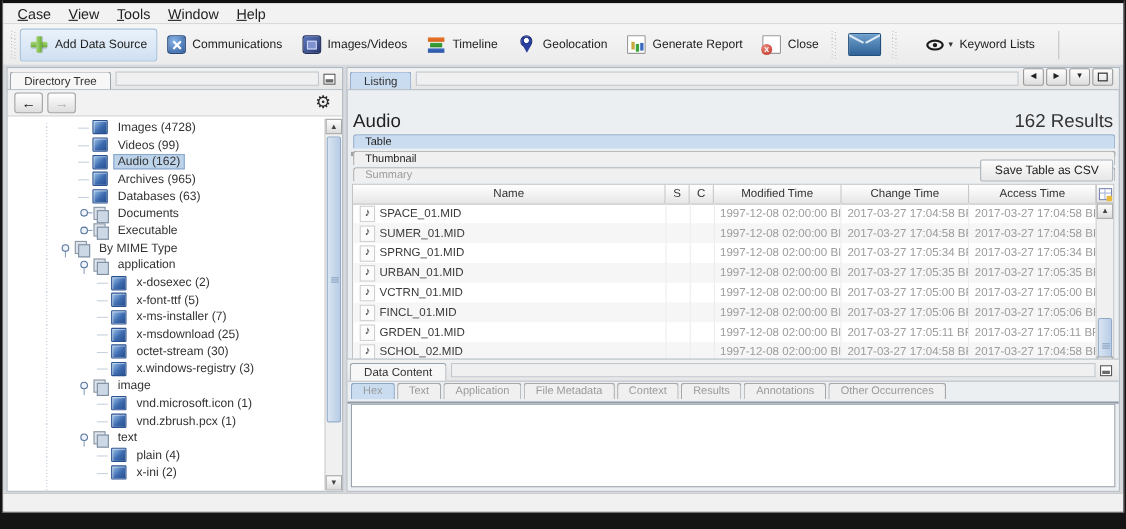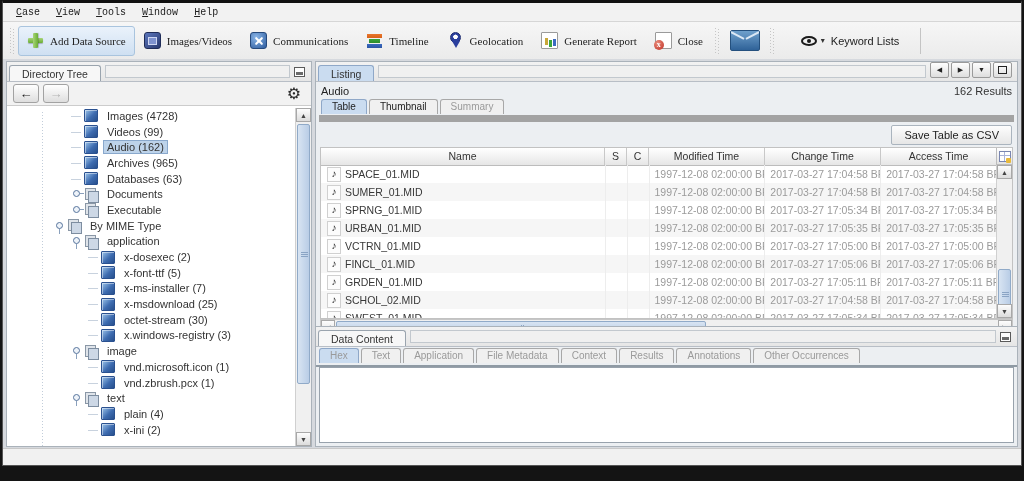--- a/index.html
+++ b/index.html
@@ -3,30 +3,30 @@
 <meta charset="utf-8">
 <style>
   html,body{margin:0;padding:0;background:#141414;width:1024px;height:481px;overflow:hidden;
     font-family:"Liberation Sans", sans-serif;-webkit-font-smoothing:antialiased;}
   .window{width:1018px;height:462px;margin:0 auto;border:1px solid #555;border-top:3px solid #111;
     background:#e9ebee;position:relative;}
   .flex{flex:1}
   
   .menubar{height:18px;background:#f2f2f2;border-bottom:1px solid #d6d6d6;display:flex;align-items:center;
     padding-left:6px;gap:2px;}
-  .menu-item{display:inline-block;font-size:10px;color:#222;padding:1px 7px;cursor:default;font-family:Liberation Mono, monospace;}
+  .menu-item{display:inline-block;font-size:13px;color:#222;padding:1px 7px;cursor:default;}
   .menu-item::first-letter{text-decoration:underline;}
   
   .toolbar{height:37px;background:linear-gradient(#f6f6f6,#ebebeb);border-bottom:1px solid #cfcfcf;
     display:flex;align-items:center;padding:0 4px;}
   .grip{width:5px;height:26px;margin:0 3px;
     background-image:repeating-linear-gradient(to bottom,#c6c6c6 0 1px,transparent 1px 3px),
                      repeating-linear-gradient(to bottom,#c6c6c6 0 1px,transparent 1px 3px);
     background-size:1px 100%,1px 100%;background-position:0 0,3px 1px;background-repeat:no-repeat;}
-  .tbgroup{display:flex;align-items:center;font-family:Liberation Serif, serif;}
+  .tbgroup{display:flex;align-items:center;}
   .tbtn{display:flex;align-items:center;gap:6px;border:1px solid transparent;background:transparent;
     padding:4px 8px;font-family:inherit;font-size:11px;color:#222;border-radius:3px;height:30px;box-sizing:border-box;}
   .tbtn.active{background:linear-gradient(#eaf2fb,#cfe0f2);border:1px solid #a9c4de;}
   .tlbl{white-space:nowrap;}
   .ticn{width:17px;height:17px;display:inline-block;position:relative;}
   .ic-plus::before{content:'';position:absolute;left:1px;top:6px;width:15px;height:5px;border-radius:1px;
     background:linear-gradient(#a8d47a,#6aaf35);box-shadow:0 1px 1px rgba(0,0,0,.25);}
   .ic-plus::after{content:'';position:absolute;left:6px;top:1px;width:5px;height:15px;border-radius:1px;
     background:linear-gradient(90deg,#a8d47a,#6aaf35);box-shadow:1px 0 1px rgba(0,0,0,.2);}
   .ic-images{background:linear-gradient(135deg,#5c77bd,#28386f);border-radius:3px;border:1px solid #1f2c58;box-sizing:border-box;}
@@ -108,23 +108,23 @@
   .hscroll .sbtn{width:14px;height:100%;} .hbl{left:0;} .hbr{right:0;left:auto;}
   .hthumb{position:absolute;left:15px;top:1px;bottom:1px;width:368px;border:1px solid #90aac8;border-radius:2px;
     background:linear-gradient(#d8e4f2,#b9cde6);}
   .hthumb::after{content:'';position:absolute;top:3px;left:50%;width:1px;height:7px;background:#8aa4c4;box-shadow:2px 0 0 #8aa4c4;}
   
   .winctl{display:flex;gap:2px;margin:0 3px 3px 0;}
   .ctlbtn{width:17px;height:14px;border:1px solid #9a9a9a;border-radius:2px;background:linear-gradient(#fefefe,#dedede);
     font-size:7px;color:#222;text-align:center;line-height:13px;display:inline-block;}
   .maxglyph{display:inline-block;width:7px;height:6px;border:1px solid #222;margin-top:3px;}
   .listing-body{padding:2px 3px 0;}
-  .crumbrow{display:flex;font-size:11px;color:#222;padding:1px 2px 2px;}
+  .crumbrow{display:flex;font-size:17px;color:#222;padding:1px 2px 2px;margin-top:15px;}
   .results{margin-left:auto;color:#333;}
-  .vtabs{display:flex;gap:2px;padding-left:2px;border-bottom:7px solid #a3a3a3;height:16px;}
+  .vtabs{display:flex;gap:2px;padding-left:2px;border-bottom:4px solid #a3a3a3;height:16px;flex-direction:column;}
   .vtab,.dctab{font-size:10px;color:#222;background:#f0f0f0;border:1px solid #a8a8a8;border-bottom:none;
     border-radius:3px 3px 0 0;padding:1px 10px 0;height:15px;box-sizing:border-box;white-space:nowrap;}
   .vtab.sel,.dctab.sel{background:#cadcf0;border-color:#8fa8c8;}
   .vtab.dis{color:#9a9a9a;}
   .csvrow{height:25px;display:flex;justify-content:flex-end;align-items:center;padding-right:2px;}
   .csvbtn{font-family:inherit;font-size:11px;color:#222;background:linear-gradient(#fdfdfd,#e6e6e6);
     border:1px solid #aab4be;border-radius:2px;padding:2px 12px;height:20px;}
   .tablewrap{position:relative;height:172px;margin:0 1px;border:1px solid #c2c2c2;background:#fff;overflow:hidden;box-sizing:border-box;}
   .thead{display:flex;height:17px;background:linear-gradient(#ffffff,#e6e6e6);border-bottom:1px solid #bcbcbc;}
   .hcell{font-size:10.5px;color:#333;text-align:center;line-height:16px;box-sizing:border-box;border-right:1px solid #c8c8c8;overflow:hidden;white-space:nowrap;}
@@ -175,27 +175,27 @@
   <div class="toolbar">
     <span class="grip"></span>
     <div class="tbgroup">
 
         <button class="tbtn active">
           <span class="ticn ic-plus"></span>
           <span class="tlbl">Add Data Source</span>
         </button>
 
         <button class="tbtn norm">
+          <span class="ticn ic-comms"></span>
+          <span class="tlbl">Communications</span>
+        </button>
+
+        <button class="tbtn norm">
           <span class="ticn ic-images"></span>
           <span class="tlbl">Images/Videos</span>
-        </button>
-
-        <button class="tbtn norm">
-          <span class="ticn ic-comms"></span>
-          <span class="tlbl">Communications</span>
         </button>
 
         <button class="tbtn norm">
           <span class="ticn ic-timeline"></span>
           <span class="tlbl">Timeline</span>
         </button>
 
         <button class="tbtn norm">
           <span class="ticn ic-pin"></span>
           <span class="tlbl">Geolocation</span>

